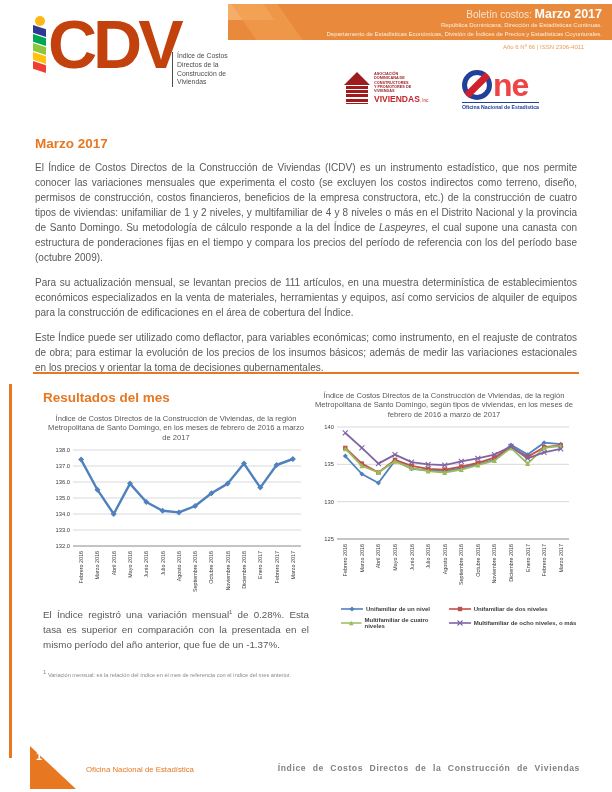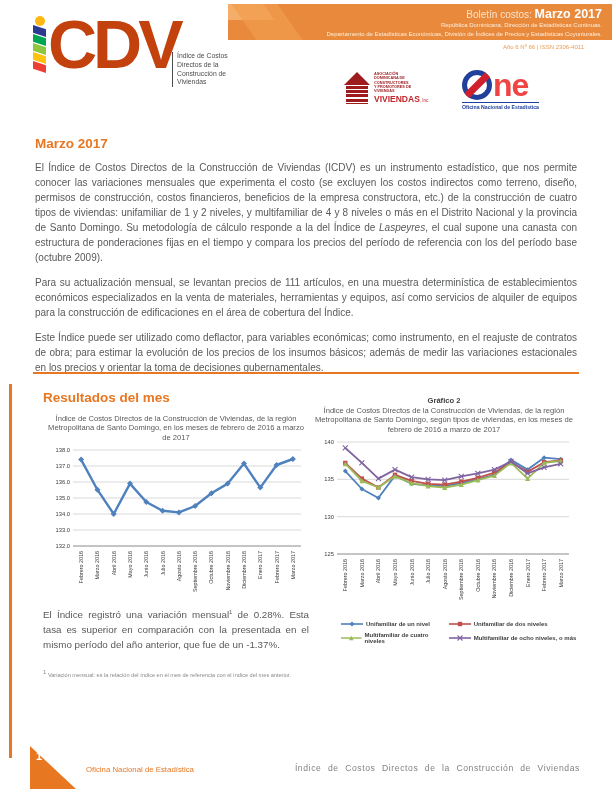--- a/index.html
+++ b/index.html
@@ -68,21 +68,21 @@
   .legend{display:grid;grid-template-columns:1.05fr 1.3fr;gap:4px 4px;margin:4px 0 0 30px;
           font-size:6px;font-weight:bold;color:#404040;}
   .legend-item{display:flex;align-items:center;gap:3px;}
 
   
   .footer-tri{position:absolute;left:30px;top:746px;width:46px;height:43px;background:#E87722;
               clip-path:polygon(0 0,0 100%,100% 100%);}
   .footer-page{position:absolute;left:36px;top:750px;color:#fff;font-size:11px;font-weight:bold;}
   .footer-office{position:absolute;left:86px;top:765px;font-size:7.8px;color:#E87722;}
   .footer-doc{position:absolute;right:32px;top:763px;font-size:8.6px;color:#808285;
-              letter-spacing:.6px;word-spacing:3.5px;}
+              letter-spacing:.6px;word-spacing:3.5px;font-weight:bold;}
 </style>
 </head>
 <body>
 
 <div class="page">
 
   <div class="banner">
     <div class="d1"></div>
     <div class="d2"></div>
     <div class="banner-line1">
@@ -199,21 +199,20 @@
             <path d="M233.57142857142858 18.039999999999964 L236.57142857142858 21.039999999999964 L233.57142857142858 24.039999999999964 L230.57142857142858 21.039999999999964 Z" fill="#4F81BD"></path>
             <path d="M249.85714285714286 11.960000000000036 L252.85714285714286 14.960000000000036 L249.85714285714286 17.960000000000036 L246.85714285714286 14.960000000000036 Z" fill="#4F81BD"></path>
           </svg></div>
     </div>
     <p class="variation"><span>El Índice registró una variación mensual</span><sup>1</sup><span> de 0.28%. Esta tasa es superior en comparación con la presentada en el mismo período del año anterior, que fue de un -1.37%.</span></p>
     <div class="footnote"><sup>1</sup><span> Variación mensual: es la relación del índice en el mes de referencia con el índice del mes anterior.</span></div>
   </div>
 
   <div class="col col-right">
     <div>
-      <div class="chart-title">Gráfico 2</div>
       <div class="chart-sub">Índice de Costos Directos de la Construcción de Viviendas, de la región Metropolitana de Santo Domingo, según tipos de viviendas, en los meses de febrero de 2016 a marzo de 2017</div>
       <div><svg width="266" height="176" viewBox="0 0 266 176">
             <line x1="26" y1="6" x2="258" y2="6" stroke="#BFBFBF" stroke-width="0.6"></line>
             <text x="23" y="8" text-anchor="end" font-size="5.8" fill="#404040">140</text>
             <line x1="26" y1="43.333333333333336" x2="258" y2="43.333333333333336" stroke="#BFBFBF" stroke-width="0.6"></line>
             <text x="23" y="45.333333333333336" text-anchor="end" font-size="5.8" fill="#404040">135</text>
             <line x1="26" y1="80.66666666666667" x2="258" y2="80.66666666666667" stroke="#BFBFBF" stroke-width="0.6"></line>
             <text x="23" y="82.66666666666667" text-anchor="end" font-size="5.8" fill="#404040">130</text>
             <line x1="26" y1="118" x2="258" y2="118" stroke="#BFBFBF" stroke-width="0.6"></line>
             <text x="23" y="120" text-anchor="end" font-size="5.8" fill="#404040">125</text>

